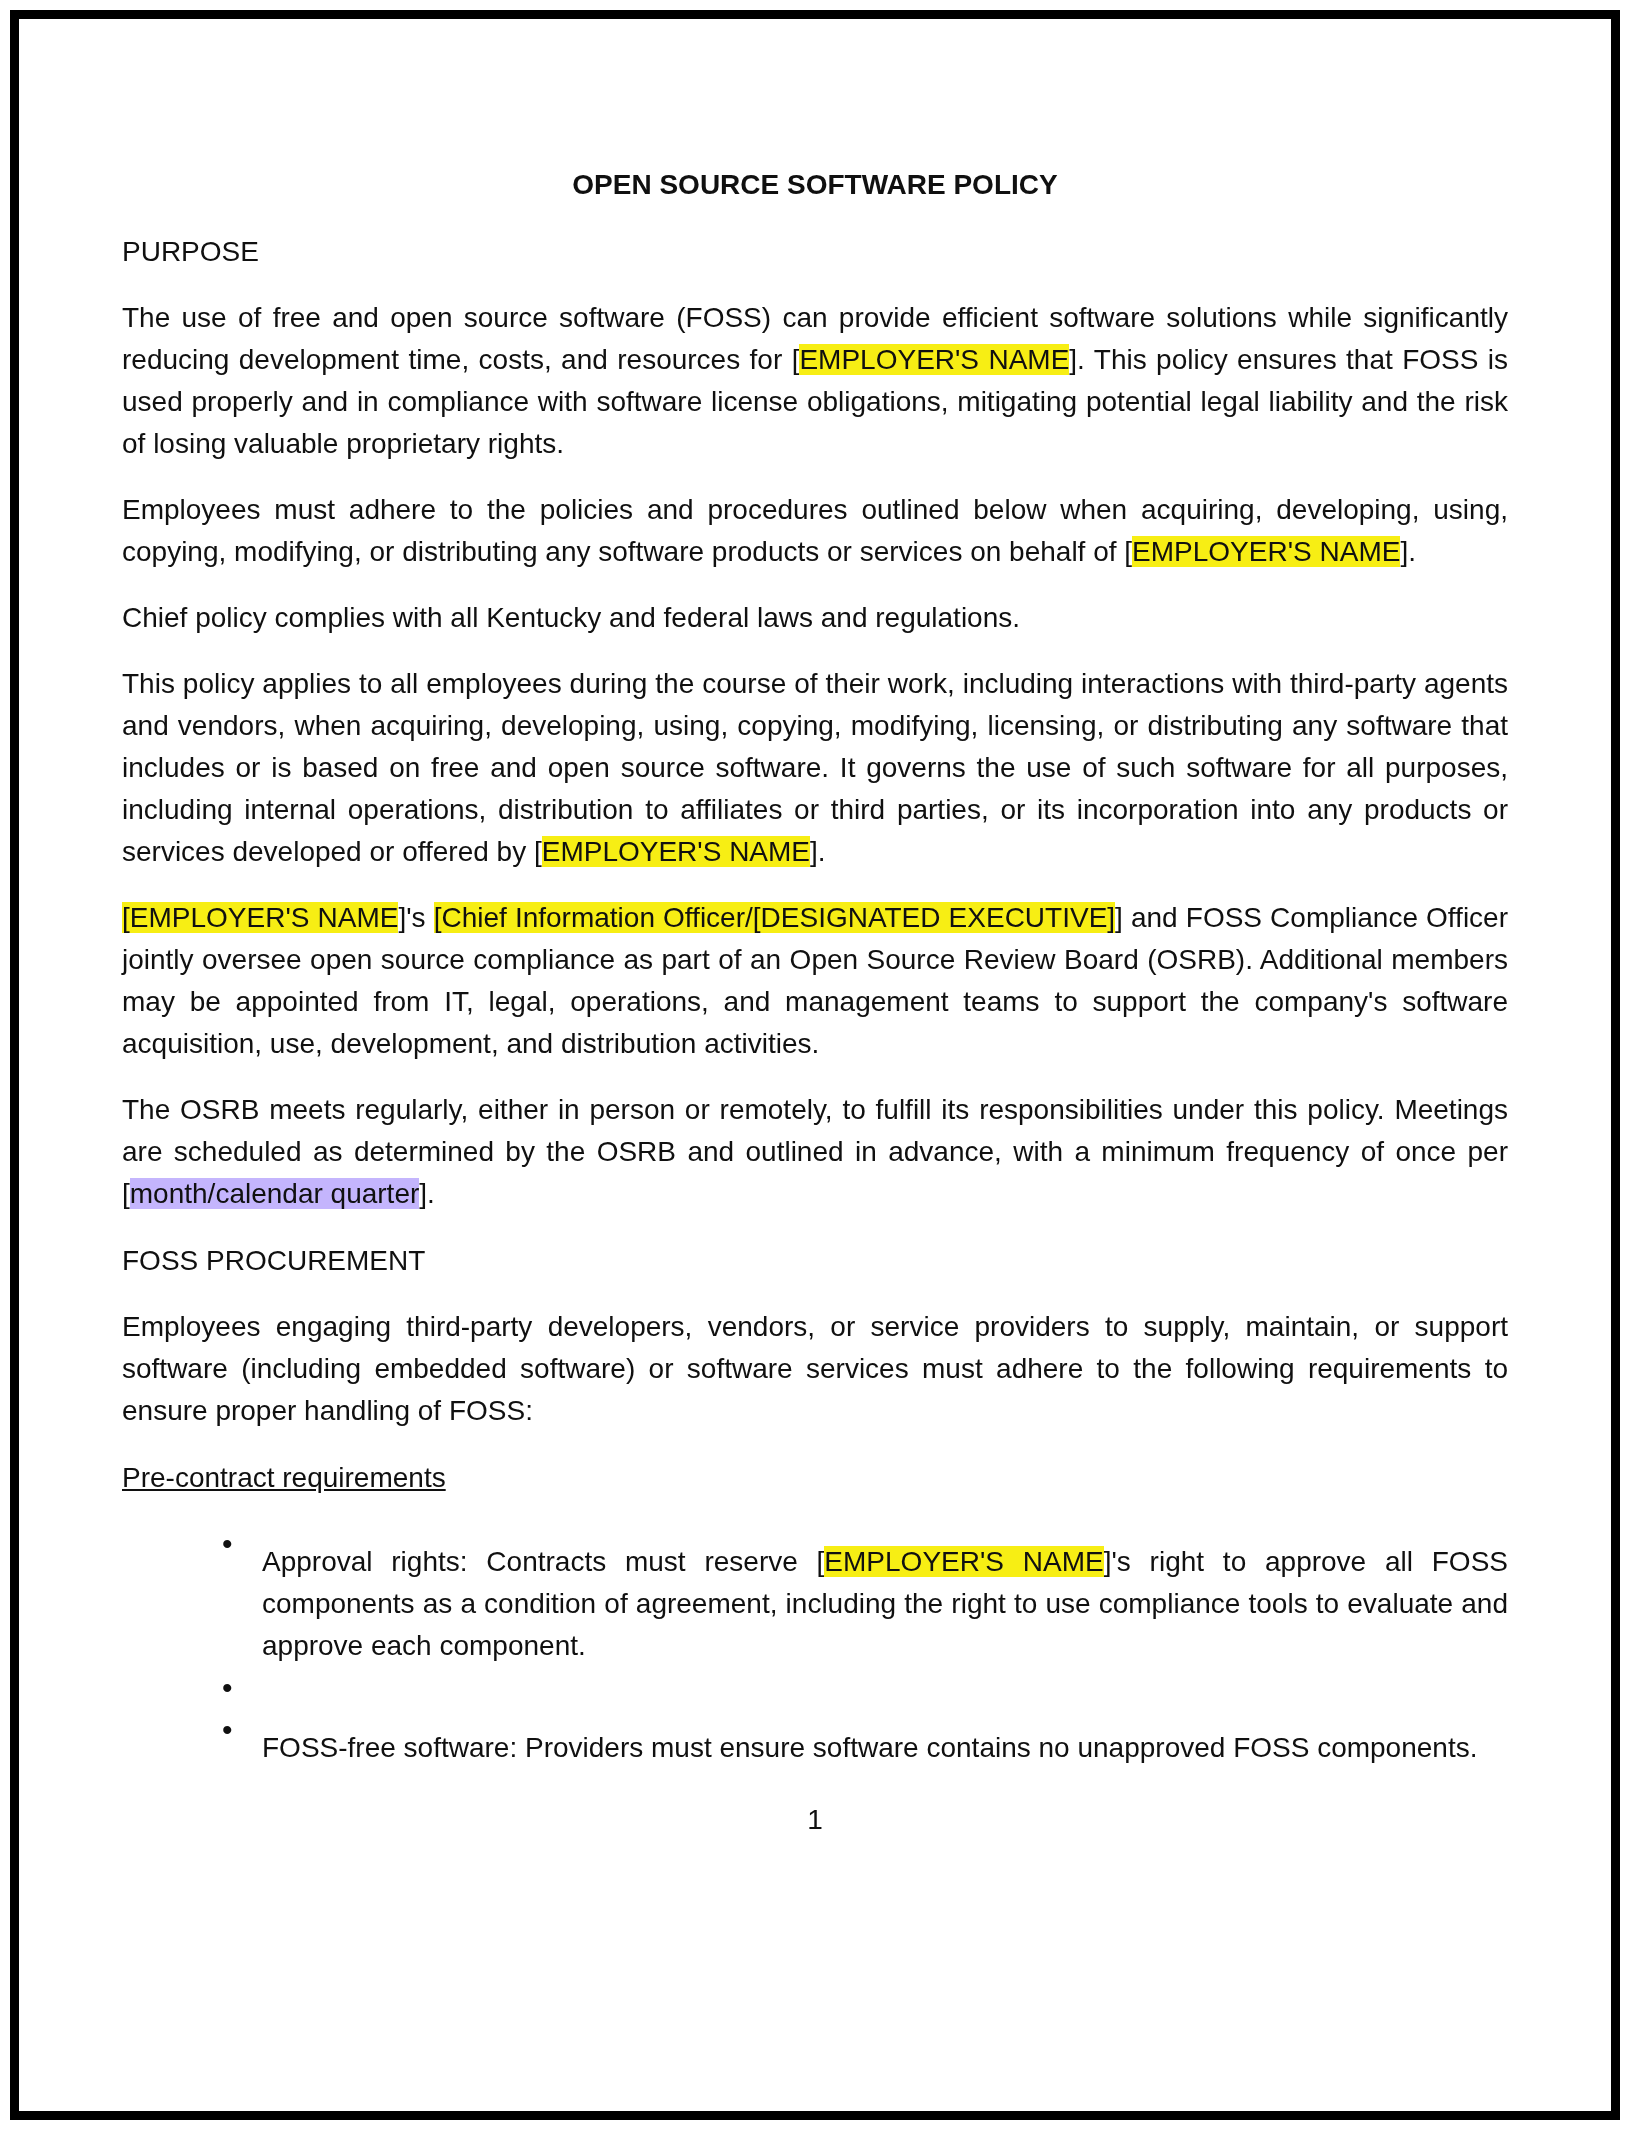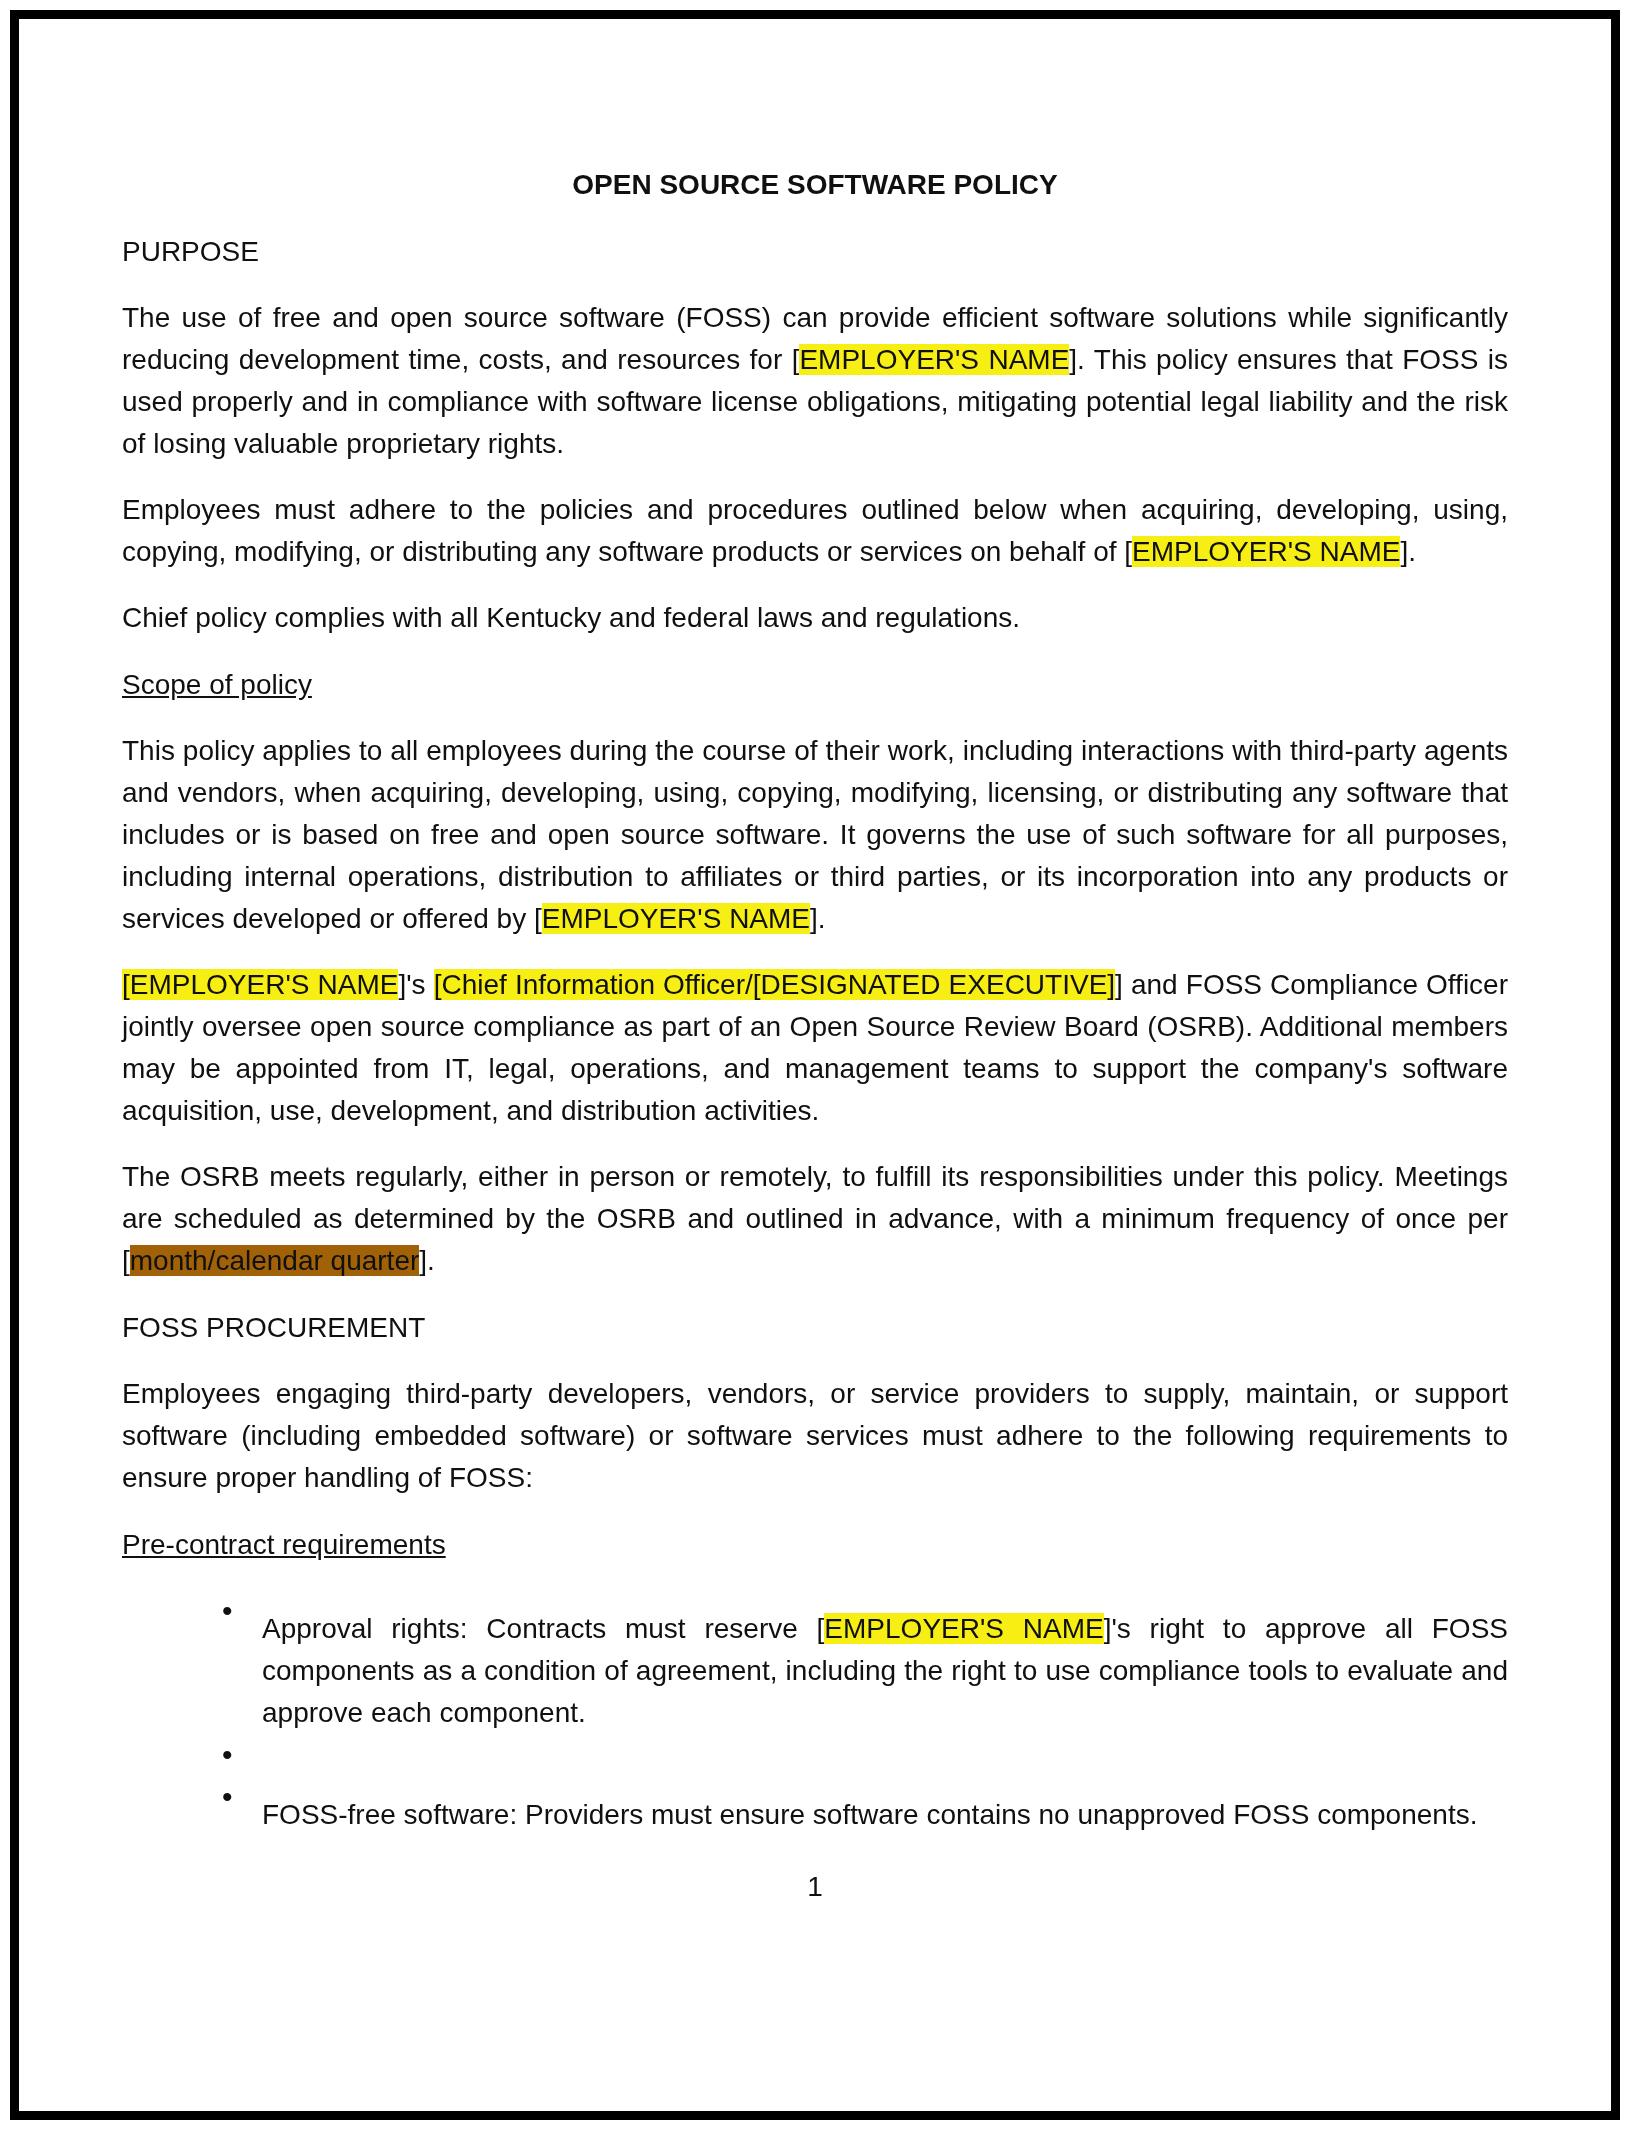--- a/index.html
+++ b/index.html
@@ -86,25 +86,24 @@
   <div class="frame">
     <div class="page">
 
       <p class="title">OPEN SOURCE SOFTWARE POLICY</p>
 
       <p class="heading">PURPOSE</p>
       <p class="para"><span>The use of free and open source software (FOSS) can provide efficient software solutions while significantly reducing development time, costs, and resources for [</span><span class="hl" style="background: rgb(247, 238, 20);">EMPLOYER'S NAME</span><span>]. This policy ensures that FOSS is used properly and in compliance with software license obligations, mitigating potential legal liability and the risk of losing valuable proprietary rights.</span></p>
       <p class="para"><span>Employees must adhere to the policies and procedures outlined below when acquiring, developing, using, copying, modifying, or distributing any software products or services on behalf of [</span><span class="hl" style="background: rgb(247, 238, 20);">EMPLOYER'S NAME</span><span>].</span></p>
       <p class="para"><span>Chief policy complies with all Kentucky and federal laws and regulations.</span></p>
 
-      <p class="subheading">Scope of policy</p>
       <p class="para"><span>This policy applies to all employees during the course of their work, including interactions with third-party agents and vendors, when acquiring, developing, using, copying, modifying, licensing, or distributing any software that includes or is based on free and open source software. It governs the use of such software for all purposes, including internal operations, distribution to affiliates or third parties, or its incorporation into any products or services developed or offered by [</span><span class="hl" style="background: rgb(247, 238, 20);">EMPLOYER'S NAME</span><span>].</span></p>
 
       <p class="para"><span class="hl" style="background: rgb(247, 238, 20);">[EMPLOYER'S NAME</span><span>]'s </span><span class="hl" style="background: rgb(247, 238, 20);">[Chief Information Officer/[DESIGNATED EXECUTIVE]</span><span>] and FOSS Compliance Officer jointly oversee open source compliance as part of an Open Source Review Board (OSRB). Additional members may be appointed from IT, legal, operations, and management teams to support the company's software acquisition, use, development, and distribution activities.</span></p>
-      <p class="para"><span>The OSRB meets regularly, either in person or remotely, to fulfill its responsibilities under this policy. Meetings are scheduled as determined by the OSRB and outlined in advance, with a minimum frequency of once per [</span><span class="hl" style="background: #a16207;">month/calendar quarter</span><span>].</span></p>
+      <p class="para"><span>The OSRB meets regularly, either in person or remotely, to fulfill its responsibilities under this policy. Meetings are scheduled as determined by the OSRB and outlined in advance, with a minimum frequency of once per [</span><span class="hl" style="background: #c4b5fd;">month/calendar quarter</span><span>].</span></p>
 
       <p class="heading">FOSS PROCUREMENT</p>
       <p class="para"><span>Employees engaging third-party developers, vendors, or service providers to supply, maintain, or support software (including embedded software) or software services must adhere to the following requirements to ensure proper handling of FOSS:</span></p>
 
       <p class="subheading">Pre-contract requirements</p>
 
       <ul class="bullets">
         <li>
           <span class="dot">•</span>
           <span class="li-text"><span>Approval rights: Contracts must reserve [</span><span class="hl" style="background: rgb(247, 238, 20);">EMPLOYER'S NAME</span><span>]'s right to approve all FOSS components as a condition of agreement, including the right to use compliance tools to evaluate and approve each component.</span></span>

